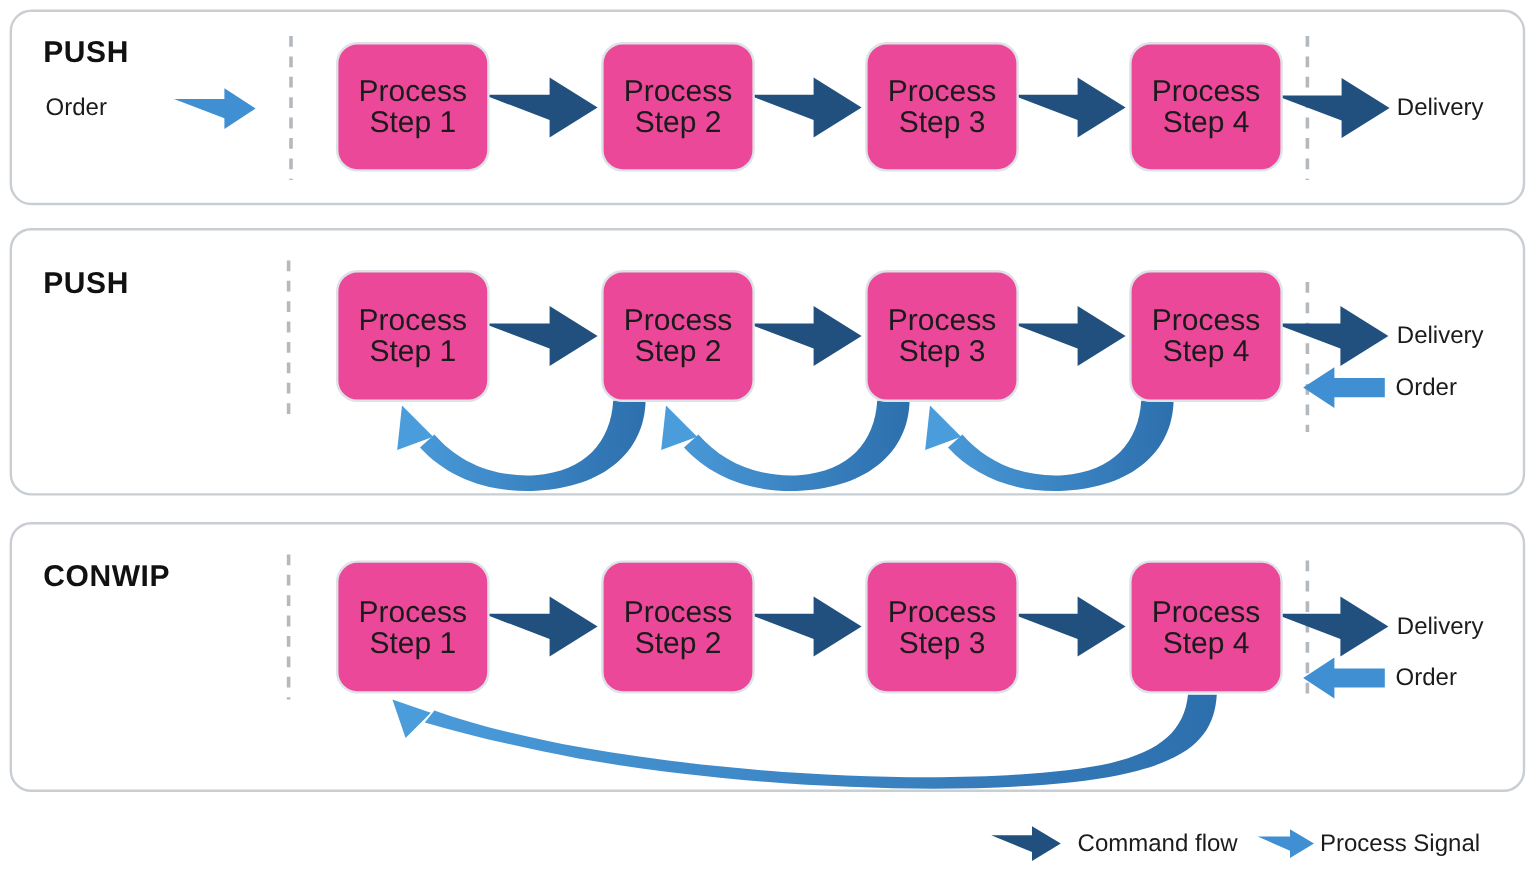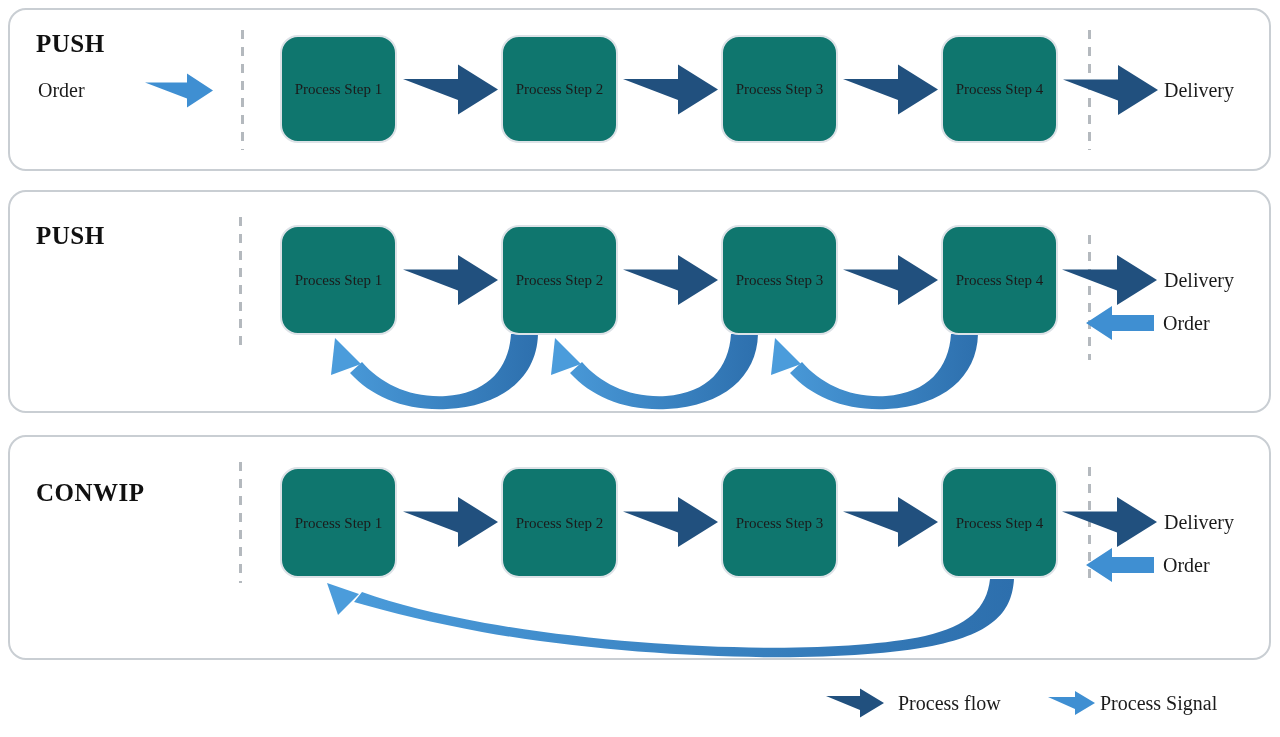--- a/index.html
+++ b/index.html
@@ -1,32 +1,32 @@
 <!DOCTYPE html>
 <html><head>
 <meta charset="utf-8">
 <style>
   html,body{margin:0;padding:0;background:#ffffff;}
   .page{
     position:relative;width:1280px;height:737px;overflow:hidden;
-    background:#ffffff;font-family:Liberation Serif, serif;
+    background:#ffffff;font-family:Liberation Sans, sans-serif;
     color:#151515;
   }
   .panel{
     position:absolute;left:8px;width:1263px;background:#ffffff;
     border:2px solid #c9ced3;border-radius:18px;box-sizing:border-box;
   }
   .panel-title{
     position:absolute;font-size:25px;font-weight:700;letter-spacing:.5px;color:#111;
   }
   .step-box{
-    position:absolute;width:117px;box-sizing:border-box;
-    background:#0f766e;border:2px solid #dde2e7;border-radius:18px;
+    position:absolute;width:128px;box-sizing:border-box;
+    background:#ec4899;border:2px solid #dde2e7;border-radius:18px;
     display:flex;align-items:center;justify-content:center;text-align:center;
-    font-size:15px;line-height:26px;color:#1b1b1b;padding:4px;
+    font-size:25px;line-height:26px;color:#1b1b1b;padding:4px;
   }
   .flow-label{
     position:absolute;font-size:20px;line-height:24px;color:#1b1b1b;white-space:nowrap;
   }
   svg.overlay{position:absolute;left:0;top:0;}
 </style>
 </head>
 <body>
 
 <div class="page">
@@ -124,24 +124,24 @@
   <div class="flow-label" style="left:1164px;top:78px;">Delivery</div>
 
   <div class="panel-title" style="left:36px;top:222px;">PUSH</div>
   <div class="step-box" style="left:280px;top:225px;height:110px;">Process Step 1</div>
   <div class="step-box" style="left:501px;top:225px;height:110px;">Process Step 2</div>
   <div class="step-box" style="left:721px;top:225px;height:110px;">Process Step 3</div>
   <div class="step-box" style="left:941px;top:225px;height:110px;">Process Step 4</div>
   <div class="flow-label" style="left:1164px;top:268px;">Delivery</div>
   <div class="flow-label" style="left:1163px;top:311px;">Order</div>
 
-  <div class="panel-title" style="left:36px;top:466px;margin-top:13px;">CONWIP</div>
+  <div class="panel-title" style="left:36px;top:466px;">CONWIP</div>
   <div class="step-box" style="left:280px;top:467px;height:111px;">Process Step 1</div>
   <div class="step-box" style="left:501px;top:467px;height:111px;">Process Step 2</div>
   <div class="step-box" style="left:721px;top:467px;height:111px;">Process Step 3</div>
   <div class="step-box" style="left:941px;top:467px;height:111px;">Process Step 4</div>
   <div class="flow-label" style="left:1164px;top:510px;">Delivery</div>
   <div class="flow-label" style="left:1163px;top:553px;">Order</div>
 
-  <div class="flow-label" style="left:898px;top:691px;">Process flow</div>
+  <div class="flow-label" style="left:898px;top:691px;">Command flow</div>
   <div class="flow-label" style="left:1100px;top:691px;">Process Signal</div>
 
 </div>
 
 </body></html>

